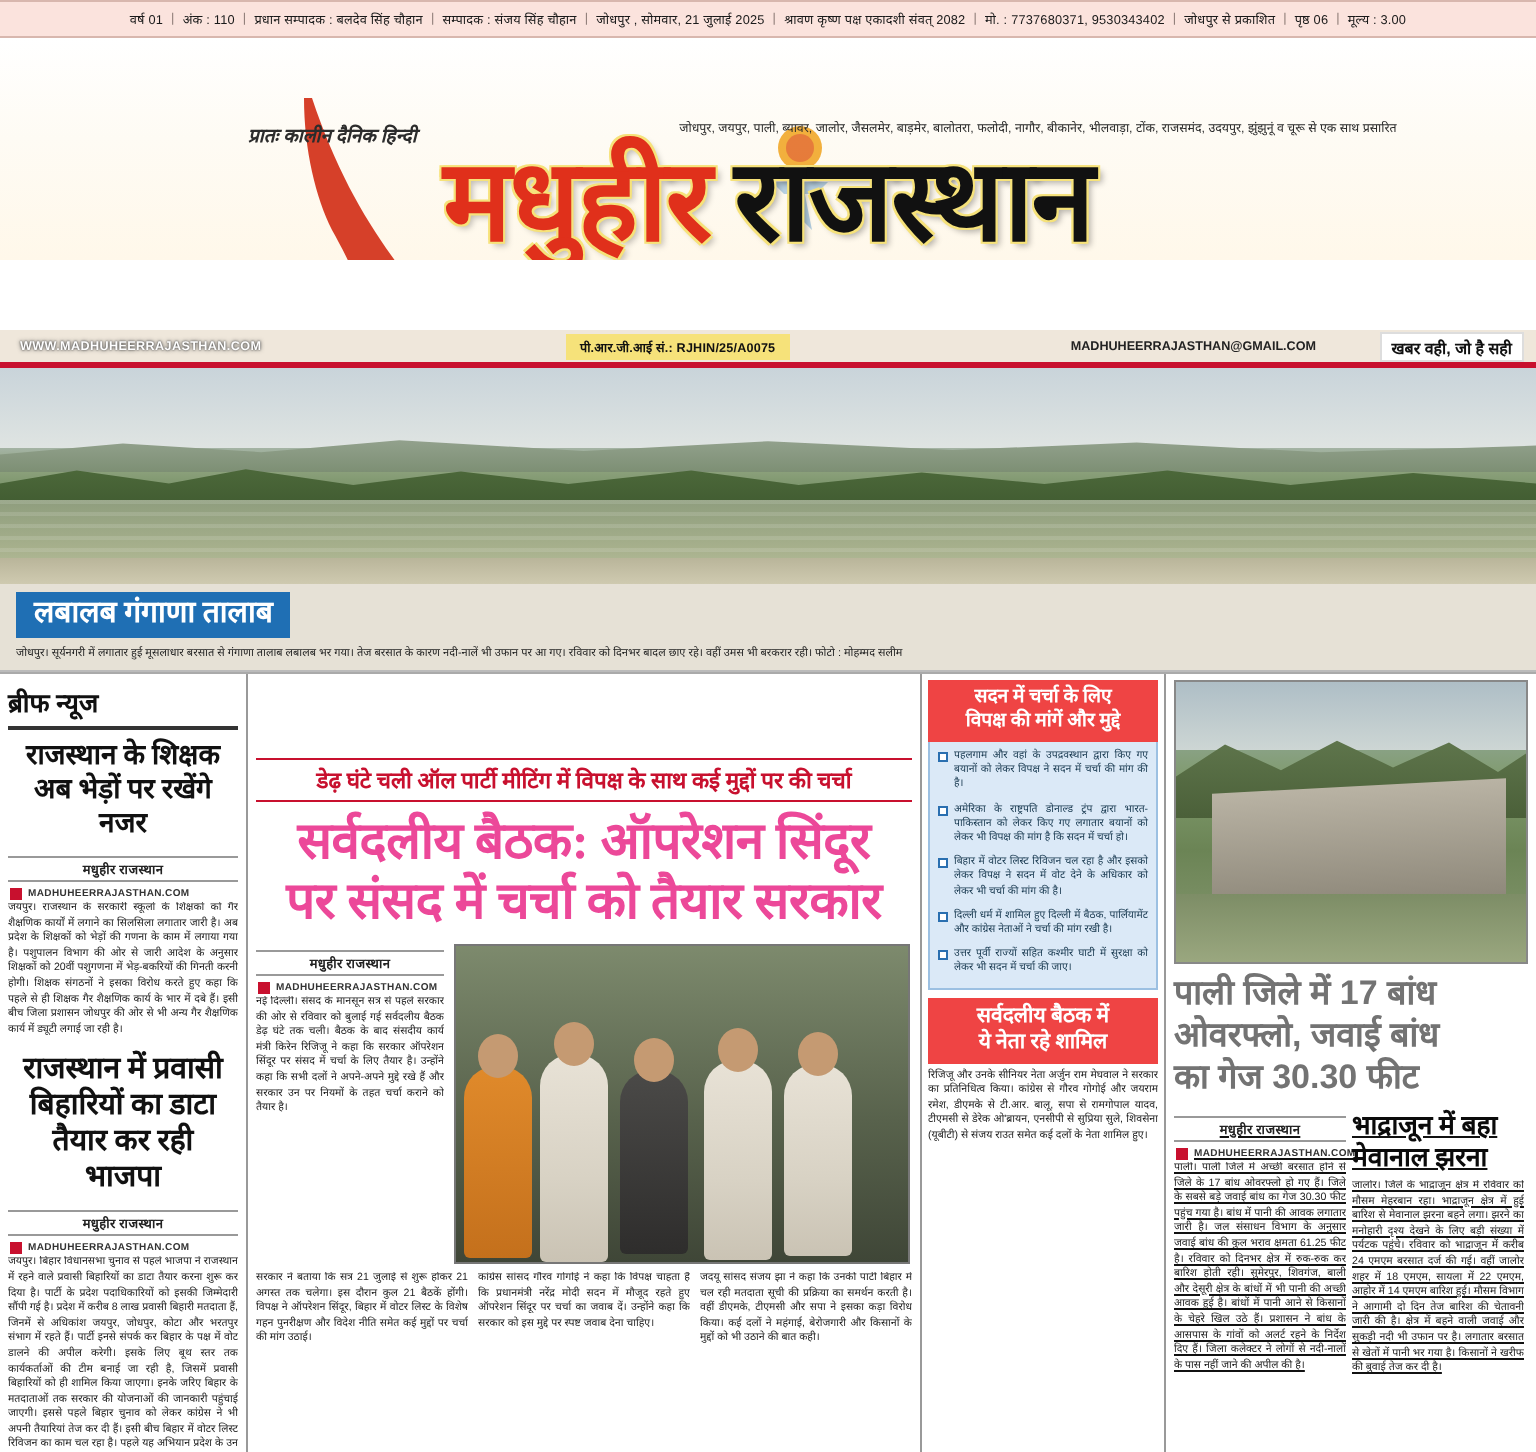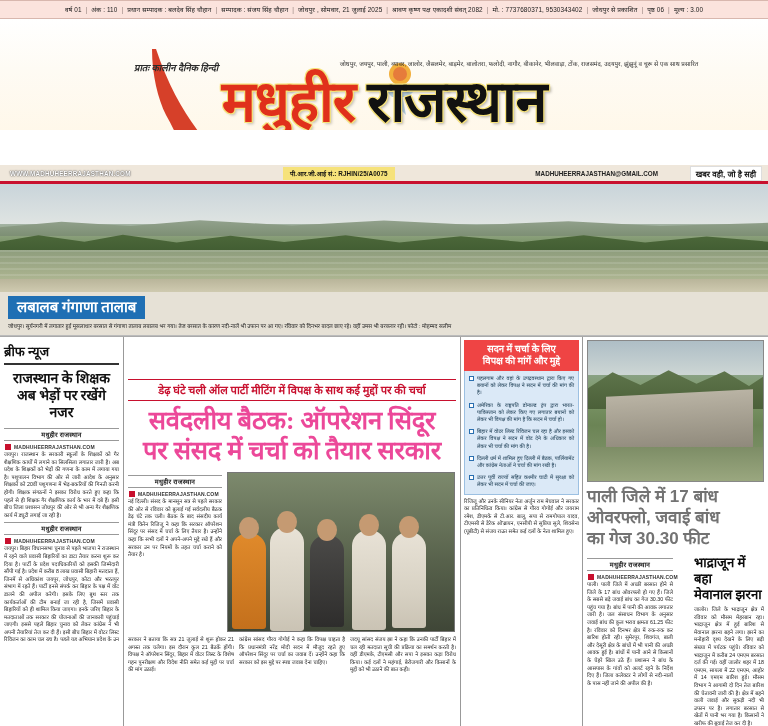--- a/index.html
+++ b/index.html
@@ -43,21 +43,21 @@
 
   
   .masthead {
     position: relative;
     height: 111px;
     background: linear-gradient(#ffffff 0%, #fefbf4 45%, #fff8ea 100%);
     overflow: hidden;
   }
   .tagline-left {
     position: absolute;
-    left: 134px; top: 42px;
+    left: 124px; top: 42px;
     font-family: "Liberation Serif", "DejaVu Serif", serif;
     font-style: italic;
     font-weight: bold;
     font-size: 9.5px;
     color: #2c2c2c;
   }
   .cities {
     position: absolute;
     left: 272px; top: 40px;
     width: 494px;
@@ -372,21 +372,21 @@
     background: linear-gradient(#7d8d66,#9aa77f); }
 
   .right-headline {
     font-family: Liberation Sans, sans-serif;
     font-weight: bold;
     font-size: 17px;
     line-height: 21px;
     padding: 4px 0 3px 0;
     color: #737373;
   }
-  .right-split { display:flex; gap:21px; padding-top: 3px; }
+  .right-split { display:flex; gap:3px; padding-top: 3px; text-decoration: underline; }
   .right-split .rc { width: 86px; }
   .right-headline2 {
     font-family: "Liberation Serif", "DejaVu Serif", serif;
     font-weight: bold;
     font-size: 13.2px;
     line-height: 16px;
     color: #0b0b0b;
     padding-bottom: 3px;
   }
 
@@ -477,20 +477,21 @@
       <div class="sub-headline">राजस्थान के शिक्षक अब भेड़ों पर रखेंगे नजर</div>
       <div class="byline-box">
         <div class="byline-name">मधुहीर राजस्थान</div>
       </div>
       <div class="byline-site">
         <span class="redsq"></span>
         <span>MADHUHEERRAJASTHAN.COM</span>
       </div>
       <div class="body-text" style="max-height:98px">जयपुर। राजस्थान के सरकारी स्कूलों के शिक्षकों को गैर शैक्षणिक कार्यों में लगाने का सिलसिला लगातार जारी है। अब प्रदेश के शिक्षकों को भेड़ों की गणना के काम में लगाया गया है। पशुपालन विभाग की ओर से जारी आदेश के अनुसार शिक्षकों को 20वीं पशुगणना में भेड़-बकरियों की गिनती करनी होगी। शिक्षक संगठनों ने इसका विरोध करते हुए कहा कि पहले से ही शिक्षक गैर शैक्षणिक कार्य के भार में दबे हैं। इसी बीच जिला प्रशासन जोधपुर की ओर से भी अन्य गैर शैक्षणिक कार्य में ड्यूटी लगाई जा रही है।</div>
 
+      <div class="sub-headline" style="font-size:15px;line-height:18px;padding-top:7px">राजस्थान में प्रवासी बिहारियों का डाटा तैयार कर रही भाजपा</div>
       <div class="byline-box">
         <div class="byline-name">मधुहीर राजस्थान</div>
       </div>
       <div class="byline-site">
         <span class="redsq"></span>
         <span>MADHUHEERRAJASTHAN.COM</span>
       </div>
       <div class="body-text" style="max-height:96px">जयपुर। बिहार विधानसभा चुनाव से पहले भाजपा ने राजस्थान में रहने वाले प्रवासी बिहारियों का डाटा तैयार करना शुरू कर दिया है। पार्टी के प्रदेश पदाधिकारियों को इसकी जिम्मेदारी सौंपी गई है। प्रदेश में करीब 8 लाख प्रवासी बिहारी मतदाता हैं, जिनमें से अधिकांश जयपुर, जोधपुर, कोटा और भरतपुर संभाग में रहते हैं। पार्टी इनसे संपर्क कर बिहार के पक्ष में वोट डालने की अपील करेगी। इसके लिए बूथ स्तर तक कार्यकर्ताओं की टीम बनाई जा रही है, जिसमें प्रवासी बिहारियों को ही शामिल किया जाएगा। इनके जरिए बिहार के मतदाताओं तक सरकार की योजनाओं की जानकारी पहुंचाई जाएगी। इससे पहले बिहार चुनाव को लेकर कांग्रेस ने भी अपनी तैयारियां तेज कर दी हैं। इसी बीच बिहार में वोटर लिस्ट रिविजन का काम चल रहा है। पहले यह अभियान प्रदेश के उन जिलों तक सीमित था, लेकिन अब पार्टी ने इसको बिहार चुनाव से पहले सूची को लेकर पता हो कि बिहार से कितने वोटर राजस्थान में रह रहे हैं। जिन्हें वोटर लिस्ट में वोटिंग के लिए तैयार किया जा सकता है।</div>
     </div>
 
@@ -569,20 +570,24 @@
         <div class="blue-item">
           <span class="chk"></span>
           <span>दिल्ली धर्म में शामिल हुए दिल्ली में बैठक, पार्लियामेंट और कांग्रेस नेताओं ने चर्चा की मांग रखी है।</span>
         </div>
         <div class="blue-item" style="margin-bottom:0">
           <span class="chk"></span>
           <span>उत्तर पूर्वी राज्यों सहित कश्मीर घाटी में सुरक्षा को लेकर भी सदन में चर्चा की जाए।</span>
         </div>
       </div>
 
+      <div class="blue-head" style="margin-top:4px;font-size:10.5px;line-height:13px">
+        <div>सर्वदलीय बैठक में</div>
+        <div>ये नेता रहे शामिल</div>
+      </div>
       <div class="body-text" style="padding-top:3px;max-height:78px">रिजिजू और उनके सीनियर नेता अर्जुन राम मेघवाल ने सरकार का प्रतिनिधित्व किया। कांग्रेस से गौरव गोगोई और जयराम रमेश, डीएमके से टी.आर. बालू, सपा से रामगोपाल यादव, टीएमसी से डेरेक ओ'ब्रायन, एनसीपी से सुप्रिया सुले, शिवसेना (यूबीटी) से संजय राउत समेत कई दलों के नेता शामिल हुए।</div>
     </div>
 
     <div class="col col-right">
       <div class="photo-dam">
         <div class="d-sky"></div>
         <div class="d-hill"></div>
         <div class="d-wall"></div>
         <div class="d-water"></div>
       </div>

